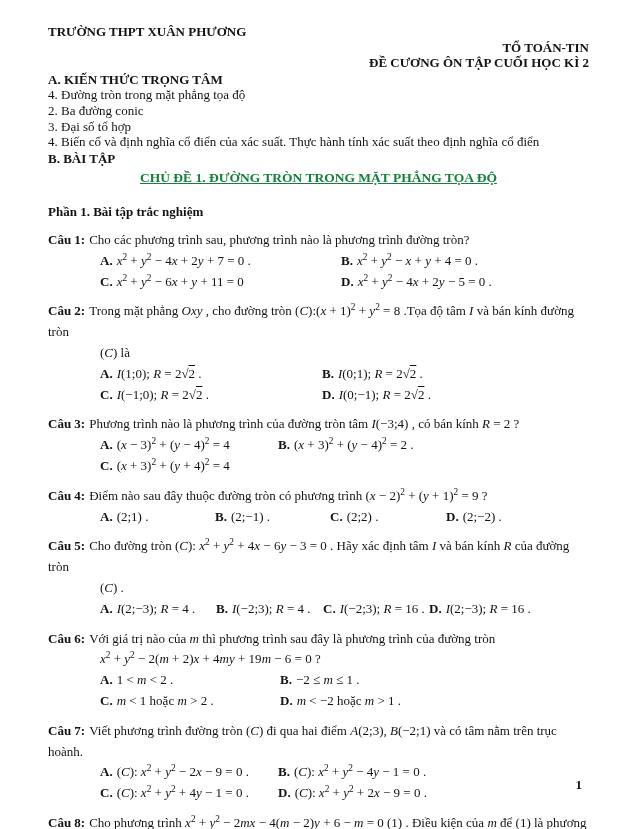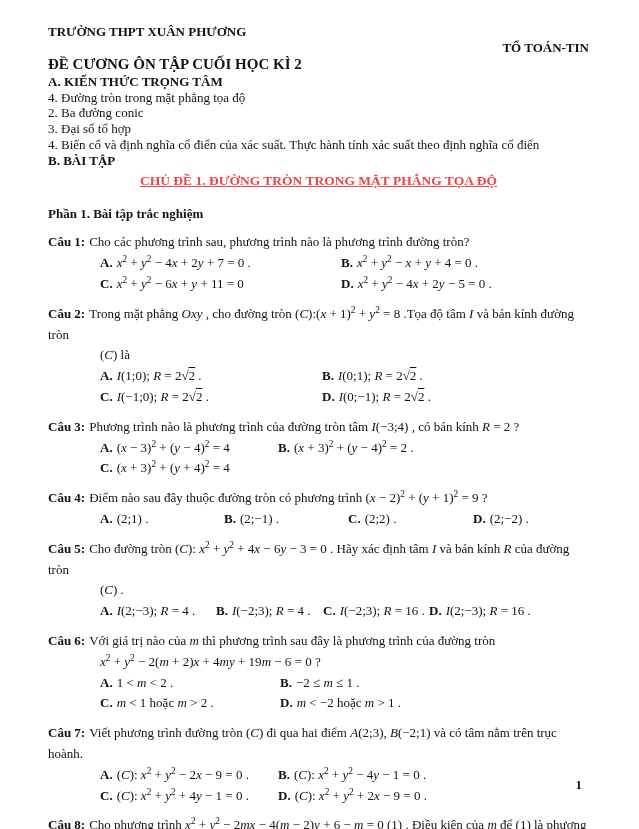--- a/index.html
+++ b/index.html
@@ -11,39 +11,39 @@
     background:#ffffff;
     color:#131313;
     font-family:"Liberation Serif","DejaVu Serif",serif;
     font-size:13px;
     overflow:hidden;
   }
   
   .top{line-height:1.2;}
   .school{font-weight:bold;}
   .dept{font-weight:bold;margin-left:45px;text-align:right;}
-  .doc-title{font-weight:bold;text-align:left;font-size:15px;}
+  .doc-title{font-weight:bold;text-align:right;font-size:13px;}
   .k-head{font-weight:bold;margin-top:1px;}
   .k-item{font-weight:normal;}
   .topic{
     font-weight:bold;
     text-align:center;
     text-decoration:underline;
     font-size:13.5px;
     margin-top:4px;
   }
   .part{font-weight:bold;margin-top:15px;line-height:1.5;}
   
   .qarea{line-height:1.6;}
   .question{margin-top:9px;}
   .q-label{font-weight:bold;margin-right:4px;}
   .ind{padding-left:52px;}
   .opts{display:grid;padding-left:52px;}
   .opts.two{grid-template-columns:var(--c1,178px) 1fr;}
-  .opts.four{grid-template-columns:115px 115px 116px auto;gap:9px;}
+  .opts.four{grid-template-columns:115px 115px 116px auto;}
   .opt-label{font-weight:bold;margin-right:4px;}
   sup{font-size:0.72em;line-height:0;}
   i{font-style:italic;}
   .vinc{text-decoration:overline;}
   .rad{white-space:nowrap;}
   .page-num{
     position:absolute;
     right:57px;bottom:36px;
     font-weight:bold;
   }
@@ -58,21 +58,21 @@
     <div class="dept">TỔ TOÁN-TIN</div>
     <div class="doc-title">ĐỀ CƯƠNG ÔN TẬP CUỐI HỌC KÌ 2</div>
 
     <div class="k-head">A. KIẾN THỨC TRỌNG TÂM</div>
     <div class="k-item">4. Đường tròn trong mặt phẳng tọa độ</div>
     <div class="k-item">2. Ba đường conic</div>
     <div class="k-item">3. Đại số tổ hợp</div>
     <div class="k-item">4. Biến cố và định nghĩa cổ điển của xác suất. Thực hành tính xác suất theo định nghĩa cổ điển</div>
     <div class="k-head">B. BÀI TẬP</div>
 
-    <div class="topic" style="color: #ef4444;">CHỦ ĐỀ 1. ĐƯỜNG TRÒN TRONG MẶT PHẲNG TỌA ĐỘ</div>
+    <div class="topic" style="color: #15803d;">CHỦ ĐỀ 1. ĐƯỜNG TRÒN TRONG MẶT PHẲNG TỌA ĐỘ</div>
   </div>
 
   <div class="qarea">
     <div class="part">Phần 1. Bài tập trắc nghiệm</div>
 
     <div class="question">
       <div>
         <span class="q-label">Câu 1:</span><span>Cho các phương trình sau, phương trình nào là phương trình đường tròn?</span>
       </div>
       <div class="opts two" style="--c1:241px">

